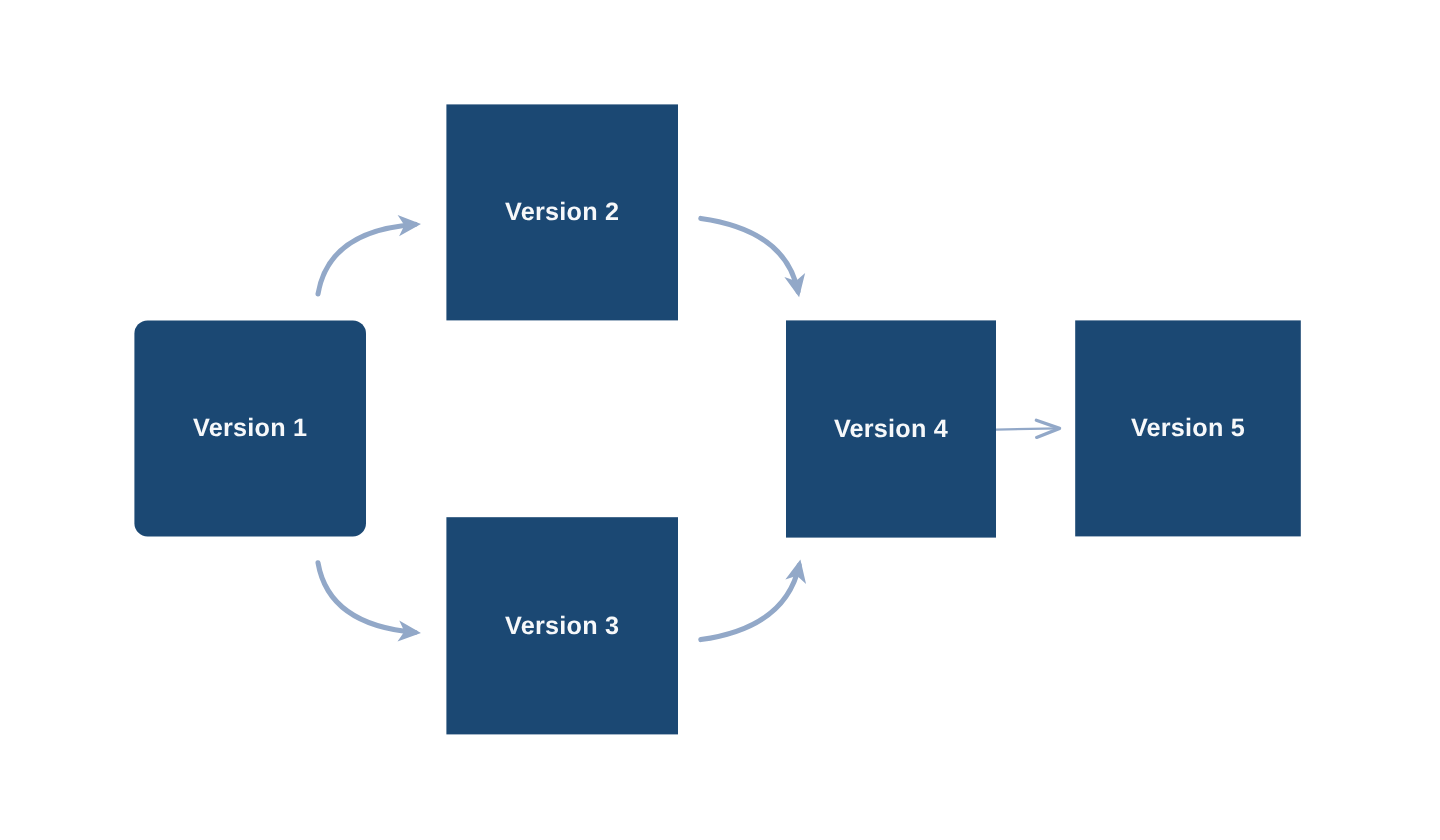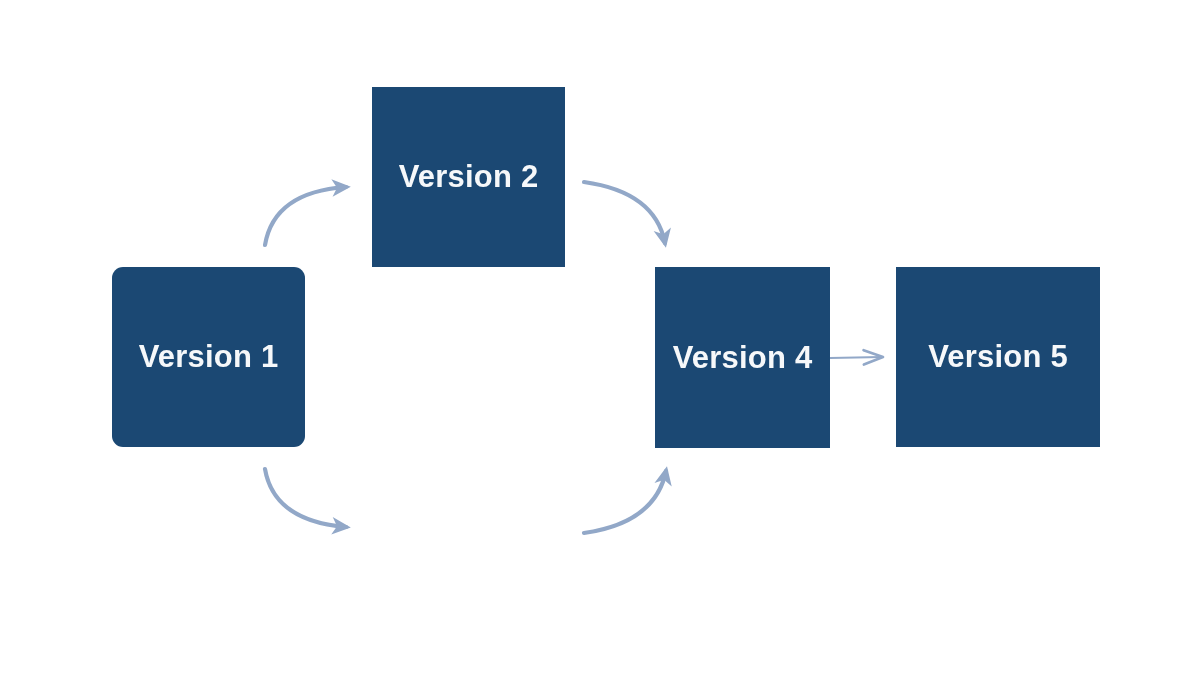--- a/index.html
+++ b/index.html
@@ -46,31 +46,31 @@
     position: absolute;
     width: 193px;
     height: 180px;
     background: var(--node-fill);
     display: flex;
     align-items: center;
     justify-content: center;
   }
   .node-label {
     color: var(--node-text);
-    font-size: 31px;
+    font-size: 21px;
     font-weight: bold;
     letter-spacing: 0.2px;
     white-space: nowrap;
     text-align: right;
   }
   .node-v1 { left: 112px; top: 267px; border-radius: 11px; }
   .node-v2 { left: 372px; top: 87px;  }
   .node-v3 { left: 372px; top: 431px; height: 181px; }
   .node-v4 { left: 655px; top: 267px; height: 181px; width: 175px; }
-  .node-v5 { left: 896px; top: 267px; width: 204px; }
+  .node-v5 { left: 896px; top: 267px; width: 188px; }
 </style>
 </head>
 <body>
 
 <div class="canvas">
 
   <svg class="edges-layer" viewBox="0 0 1200 700" xmlns="http://www.w3.org/2000/svg" aria-hidden="true">
     <defs>
       <marker id="headSolid" viewBox="0 0 10 10" refX="7.2" refY="5" markerWidth="5" markerHeight="5" orient="auto">
         <path class="marker-solid-head" d="M0.5,0.8 L9.5,5 L0.5,9.2 L2.9,5 Z"></path>
@@ -87,20 +87,23 @@
   </svg>
 
   <div class="node node-v1">
     <span class="node-label">Version 1</span>
   </div>
 
   <div class="node node-v2">
     <span class="node-label">Version 2</span>
   </div>
 
+  <div class="node node-v3">
+    <span class="node-label">Version 3</span>
+  </div>
 
   <div class="node node-v4">
     <span class="node-label">Version 4</span>
   </div>
 
   <div class="node node-v5">
     <span class="node-label">Version 5</span>
   </div>
 
 </div>

